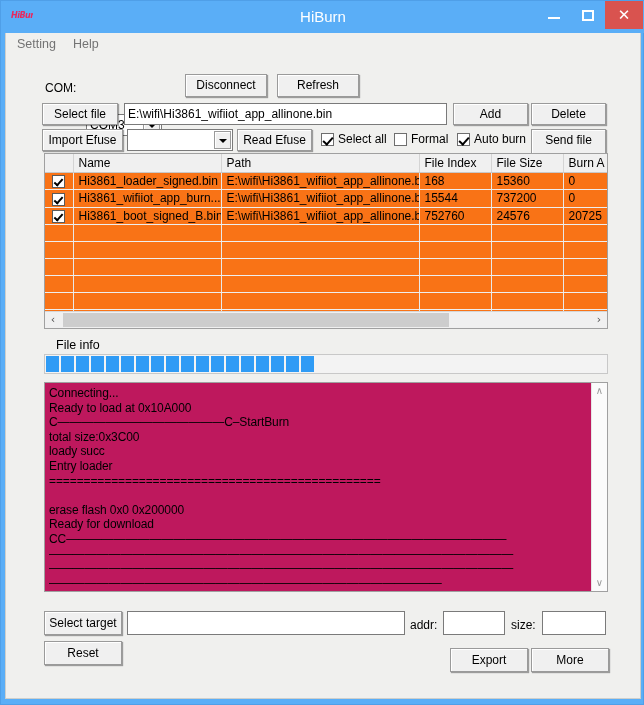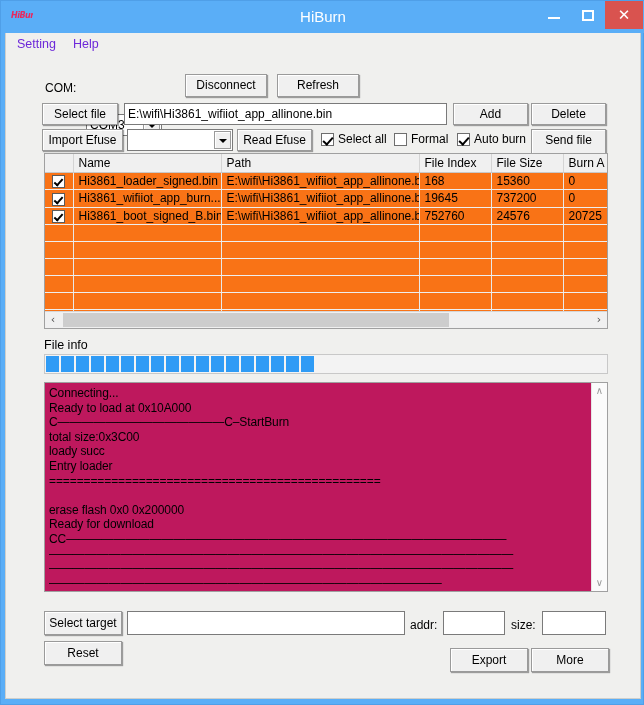--- a/index.html
+++ b/index.html
@@ -117,21 +117,21 @@
     width: 634px;
     height: 23px;
     background: #f0f0ee;
   }
   .menu-item {
     position: absolute;
     top: 3px;
     height: 17px;
     line-height: 17px;
     font-size: 12.5px;
-    color: #6d28d9;
+    color: #737373;
     padding: 0 5px;
     cursor: default;
   }
   .menu-setting { left: 6px; }
   .menu-help { left: 62px; }
 
   
   .cbtn {
     position: absolute;
     background: #f0f0f0;
@@ -466,21 +466,21 @@
             <td>Hi3861_loader_signed.bin</td>
             <td>E:\wifi\Hi3861_wifiiot_app_allinone.bin</td>
             <td>168</td>
             <td>15360</td>
             <td>0</td>
           </tr>
           <tr>
             <td class="c-check"><span class="cell-chk"></span></td>
             <td>Hi3861_wifiiot_app_burn...</td>
             <td>E:\wifi\Hi3861_wifiiot_app_allinone.bin</td>
-            <td>19645</td>
+            <td>15544</td>
             <td>737200</td>
             <td>0</td>
           </tr>
           <tr>
             <td class="c-check"><span class="cell-chk"></span></td>
             <td>Hi3861_boot_signed_B.bin</td>
             <td>E:\wifi\Hi3861_wifiiot_app_allinone.bin</td>
             <td>752760</td>
             <td>24576</td>
             <td>20725</td>
@@ -544,21 +544,21 @@
         </tbody>
       </table>
 
       <div class="hscroll" style="left:0; bottom:0; width:562px; height:17px;">
         <div class="arrow left">‹</div>
         <div class="thumb" style="left:18px; width:386px;"></div>
         <div class="arrow right">›</div>
       </div>
     </div>
 
-    <div class="lbl" style="left:38px; top:305px; font-size:12.5px;">File info</div>
+    <div class="lbl" style="left:50px; top:305px; font-size:12.5px;">File info</div>
     <div class="progress-outer" style="left:38px; top:321px; width:564px; height:20px;">
       <div class="progress-fill">
         <span class="pblock"></span>
           <span class="pblock"></span>
           <span class="pblock"></span>
         <span class="pblock"></span>
           <span class="pblock"></span>
           <span class="pblock"></span>
         <span class="pblock"></span>
           <span class="pblock"></span>

